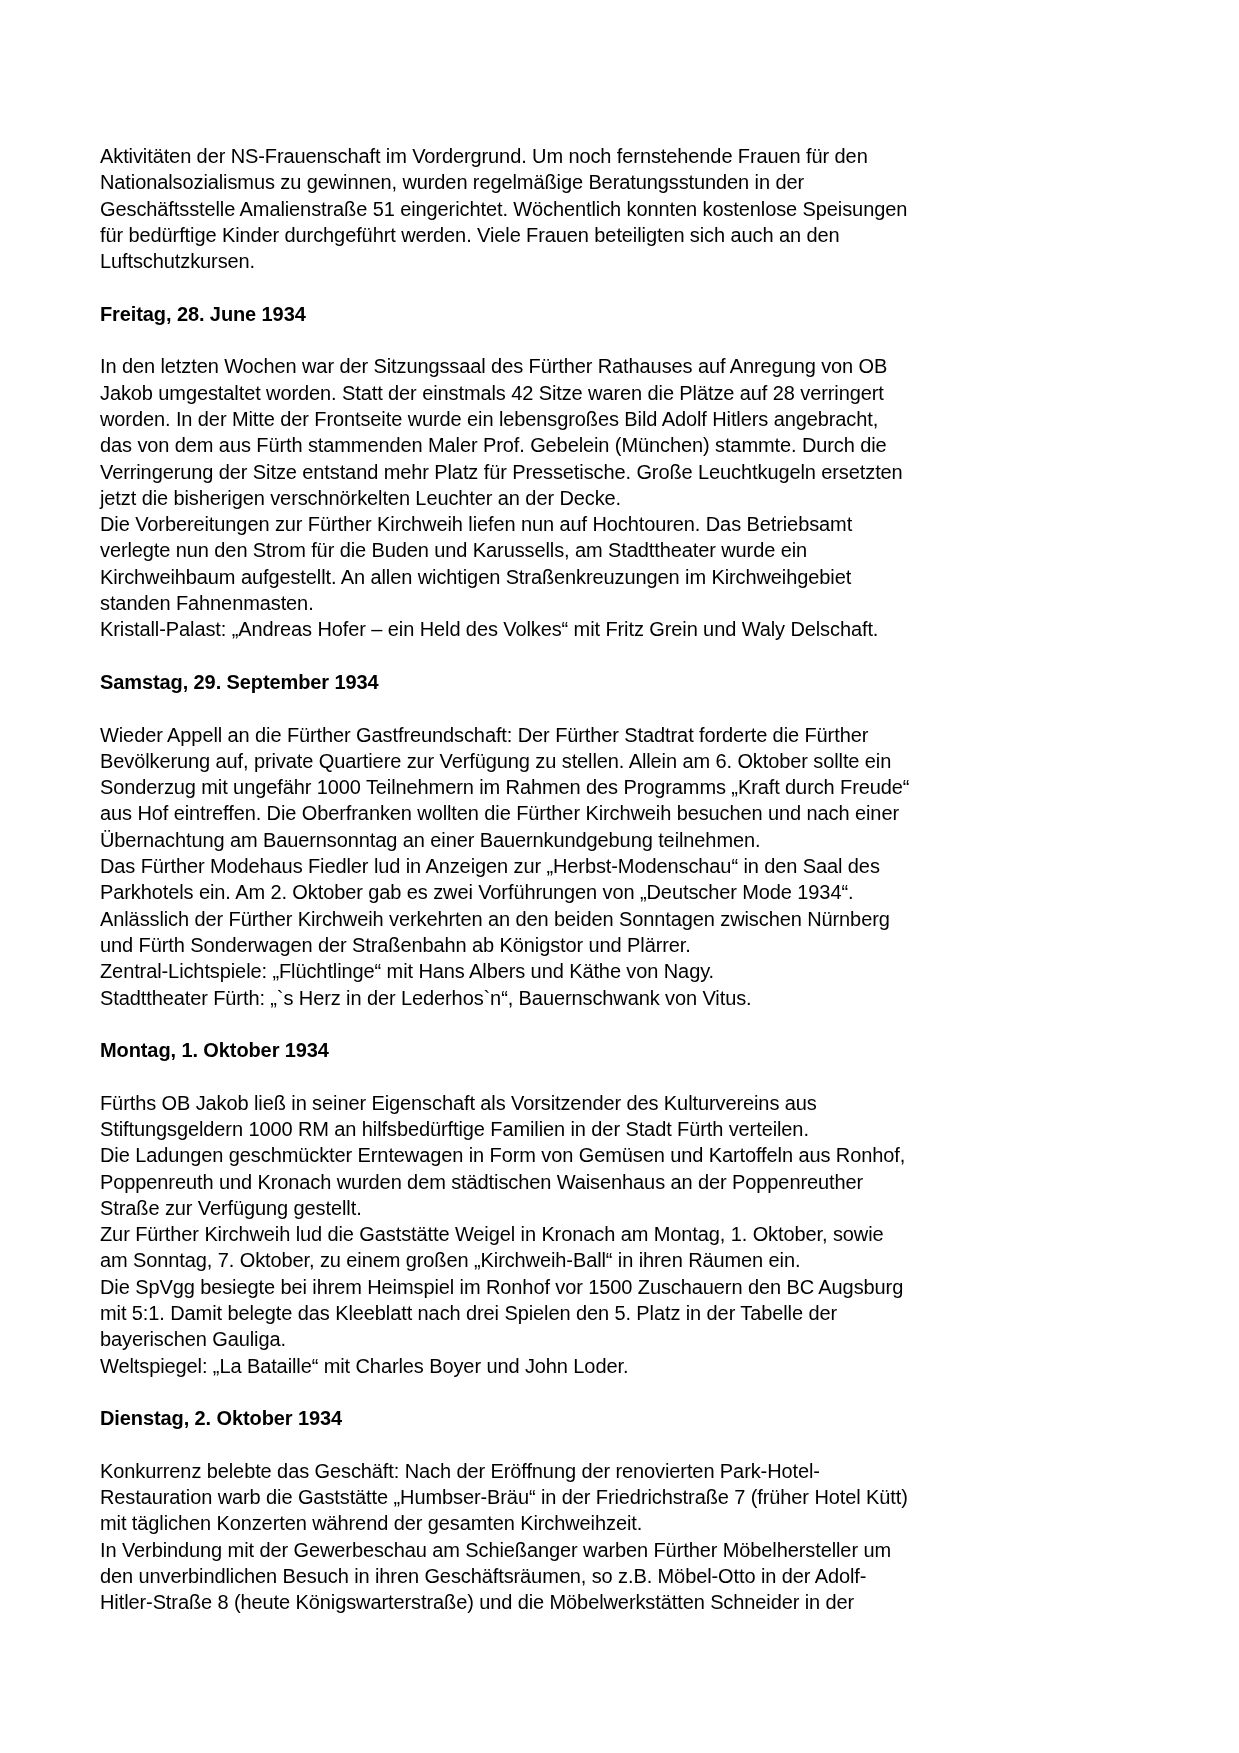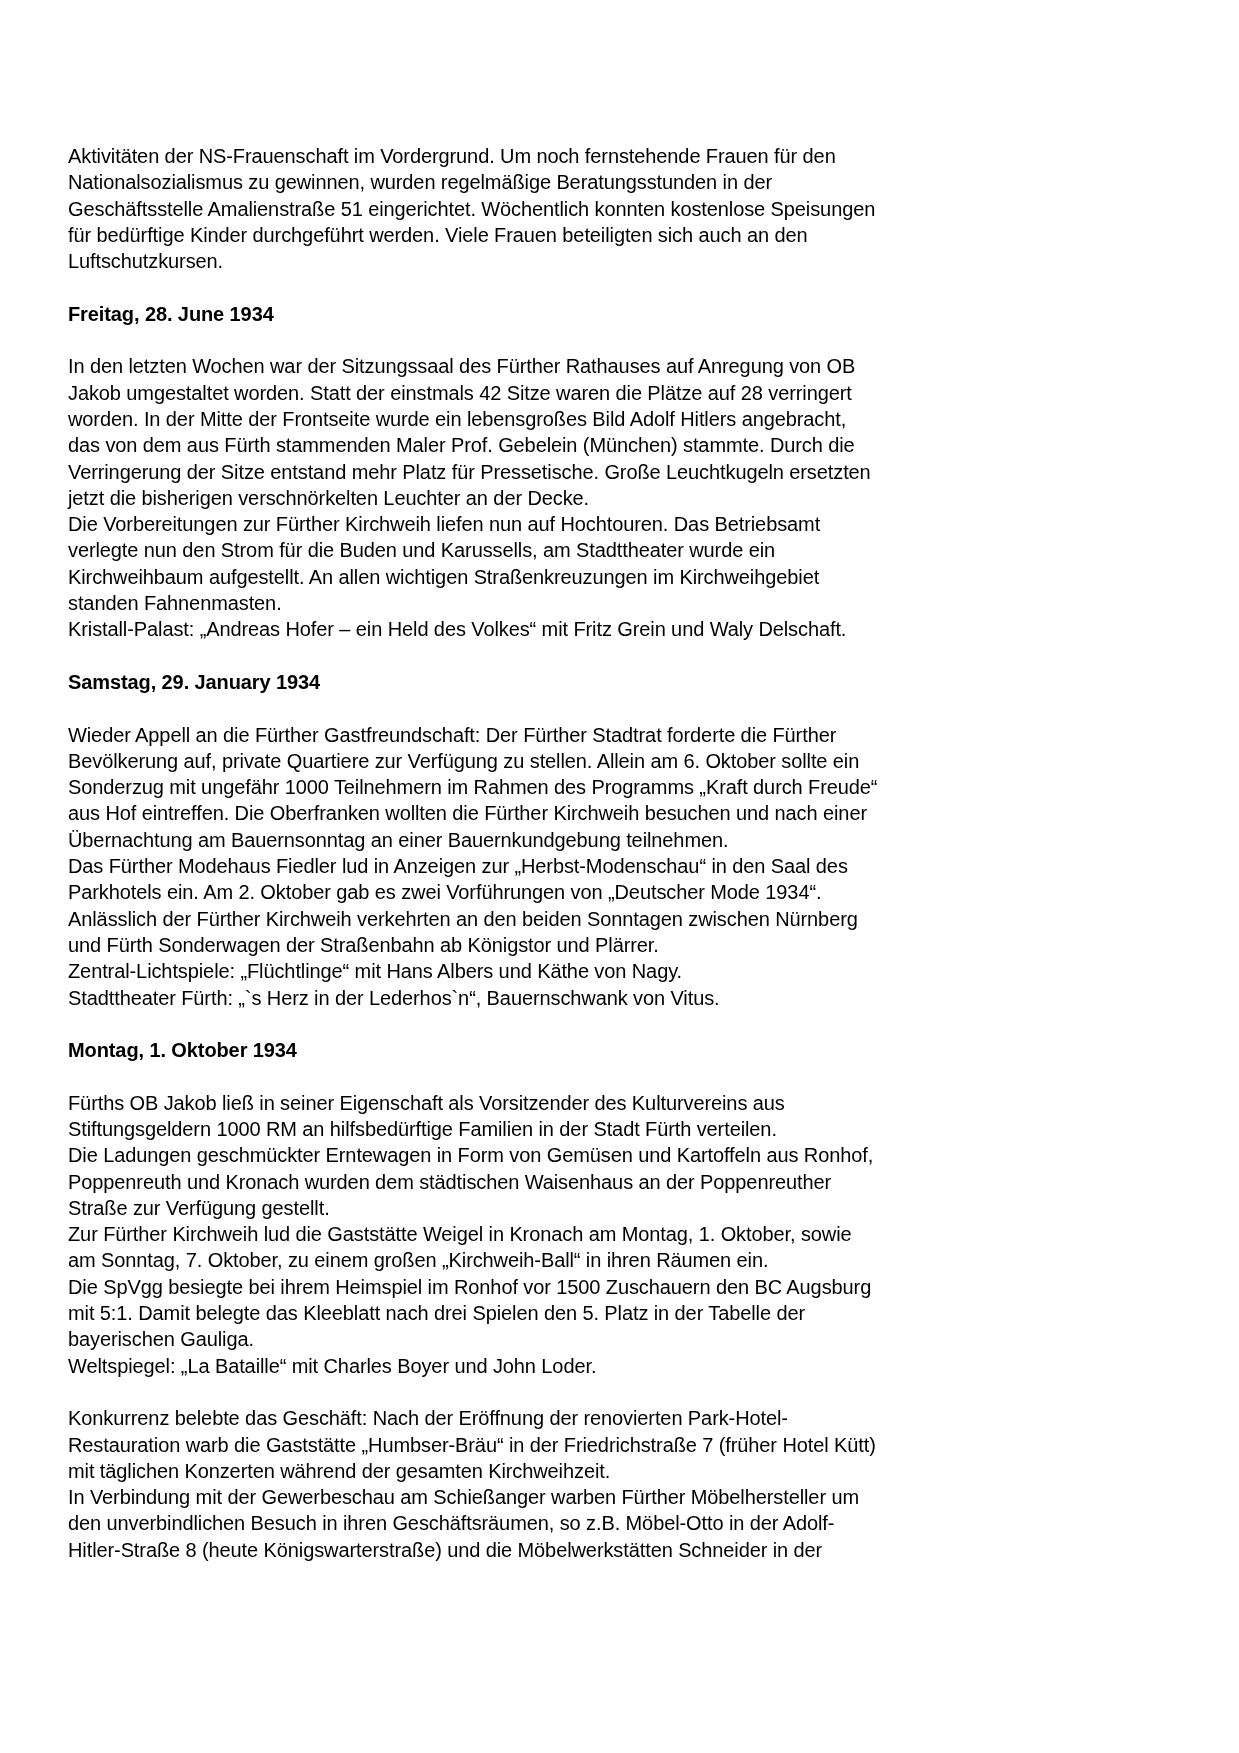--- a/index.html
+++ b/index.html
@@ -11,21 +11,21 @@
     height: 1753px;
     background: #ffffff;
     color: #000000;
     font-family: "Liberation Sans", sans-serif;
     overflow: hidden;
   }
   .page {
     box-sizing: border-box;
     width: 1239px;
     height: 1753px;
-    padding: 143px 90px 0 68px;
+    padding: 143px 90px 0 100px;
   }
   .para, .heading {
     white-space: pre-line;      
     font-size: 20px;
     line-height: 26.3px;
     letter-spacing: -0.1px;
     margin: 0 0 26.3px 0;       
     max-width: 1010px;
   }
   .heading {
@@ -49,21 +49,21 @@
 worden. In der Mitte der Frontseite wurde ein lebensgroßes Bild Adolf Hitlers angebracht,
 das von dem aus Fürth stammenden Maler Prof. Gebelein (München) stammte. Durch die
 Verringerung der Sitze entstand mehr Platz für Pressetische. Große Leuchtkugeln ersetzten
 jetzt die bisherigen verschnörkelten Leuchter an der Decke.
 Die Vorbereitungen zur Fürther Kirchweih liefen nun auf Hochtouren. Das Betriebsamt
 verlegte nun den Strom für die Buden und Karussells, am Stadttheater wurde ein
 Kirchweihbaum aufgestellt. An allen wichtigen Straßenkreuzungen im Kirchweihgebiet
 standen Fahnenmasten.
 Kristall-Palast: „Andreas Hofer – ein Held des Volkes“ mit Fritz Grein und Waly Delschaft.</p>
 
-  <h2 class="heading">Samstag, 29. January 1934</h2>
+  <h2 class="heading">Samstag, 29. September 1934</h2>
   <p class="para">Wieder Appell an die Fürther Gastfreundschaft: Der Fürther Stadtrat forderte die Fürther
 Bevölkerung auf, private Quartiere zur Verfügung zu stellen. Allein am 6. Oktober sollte ein
 Sonderzug mit ungefähr 1000 Teilnehmern im Rahmen des Programms „Kraft durch Freude“
 aus Hof eintreffen. Die Oberfranken wollten die Fürther Kirchweih besuchen und nach einer
 Übernachtung am Bauernsonntag an einer Bauernkundgebung teilnehmen.
 Das Fürther Modehaus Fiedler lud in Anzeigen zur „Herbst-Modenschau“ in den Saal des
 Parkhotels ein. Am 2. Oktober gab es zwei Vorführungen von „Deutscher Mode 1934“.
 Anlässlich der Fürther Kirchweih verkehrten an den beiden Sonntagen zwischen Nürnberg
 und Fürth Sonderwagen der Straßenbahn ab Königstor und Plärrer.
 Zentral-Lichtspiele: „Flüchtlinge“ mit Hans Albers und Käthe von Nagy.
@@ -75,20 +75,21 @@
 Die Ladungen geschmückter Erntewagen in Form von Gemüsen und Kartoffeln aus Ronhof,
 Poppenreuth und Kronach wurden dem städtischen Waisenhaus an der Poppenreuther
 Straße zur Verfügung gestellt.
 Zur Fürther Kirchweih lud die Gaststätte Weigel in Kronach am Montag, 1. Oktober, sowie
 am Sonntag, 7. Oktober, zu einem großen „Kirchweih-Ball“ in ihren Räumen ein.
 Die SpVgg besiegte bei ihrem Heimspiel im Ronhof vor 1500 Zuschauern den BC Augsburg
 mit 5:1. Damit belegte das Kleeblatt nach drei Spielen den 5. Platz in der Tabelle der
 bayerischen Gauliga.
 Weltspiegel: „La Bataille“ mit Charles Boyer und John Loder.</p>
 
+  <h2 class="heading">Dienstag, 2. Oktober 1934</h2>
   <p class="para">Konkurrenz belebte das Geschäft: Nach der Eröffnung der renovierten Park-Hotel-
 Restauration warb die Gaststätte „Humbser-Bräu“ in der Friedrichstraße 7 (früher Hotel Kütt)
 mit täglichen Konzerten während der gesamten Kirchweihzeit.
 In Verbindung mit der Gewerbeschau am Schießanger warben Fürther Möbelhersteller um
 den unverbindlichen Besuch in ihren Geschäftsräumen, so z.B. Möbel-Otto in der Adolf-
 Hitler-Straße 8 (heute Königswarterstraße) und die Möbelwerkstätten Schneider in der</p>
 
 </div>
 
 </body></html>

